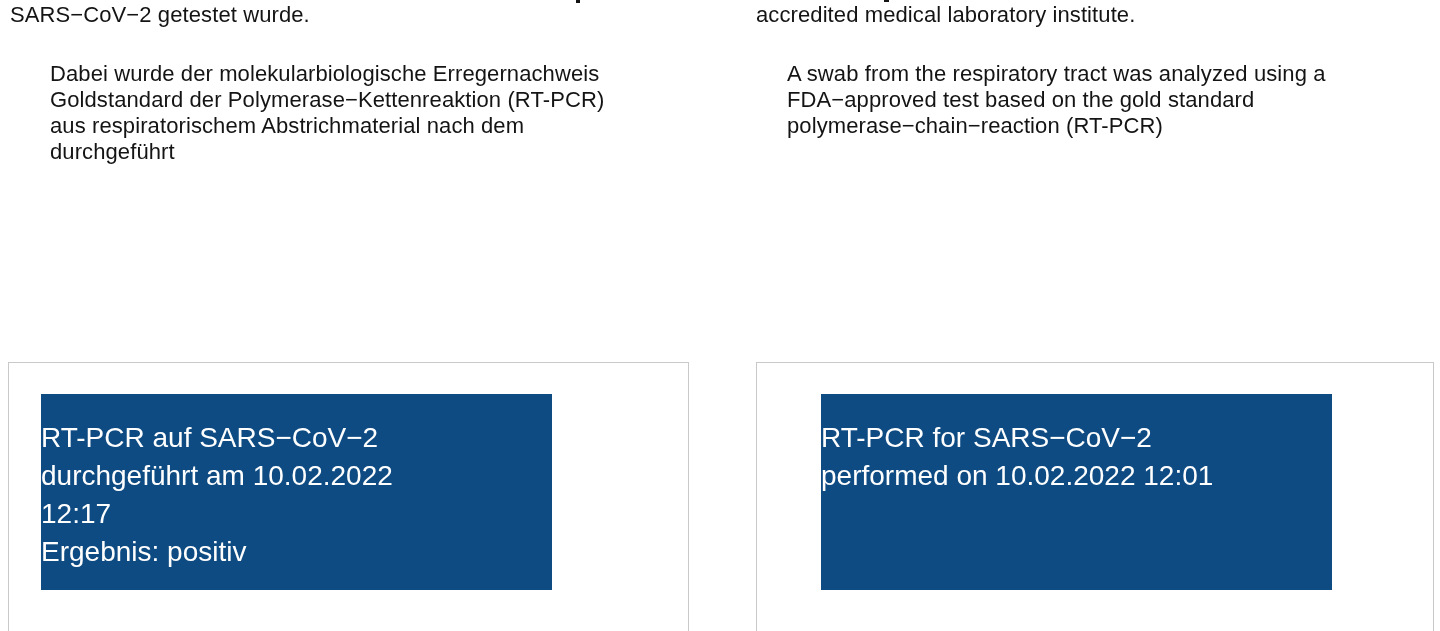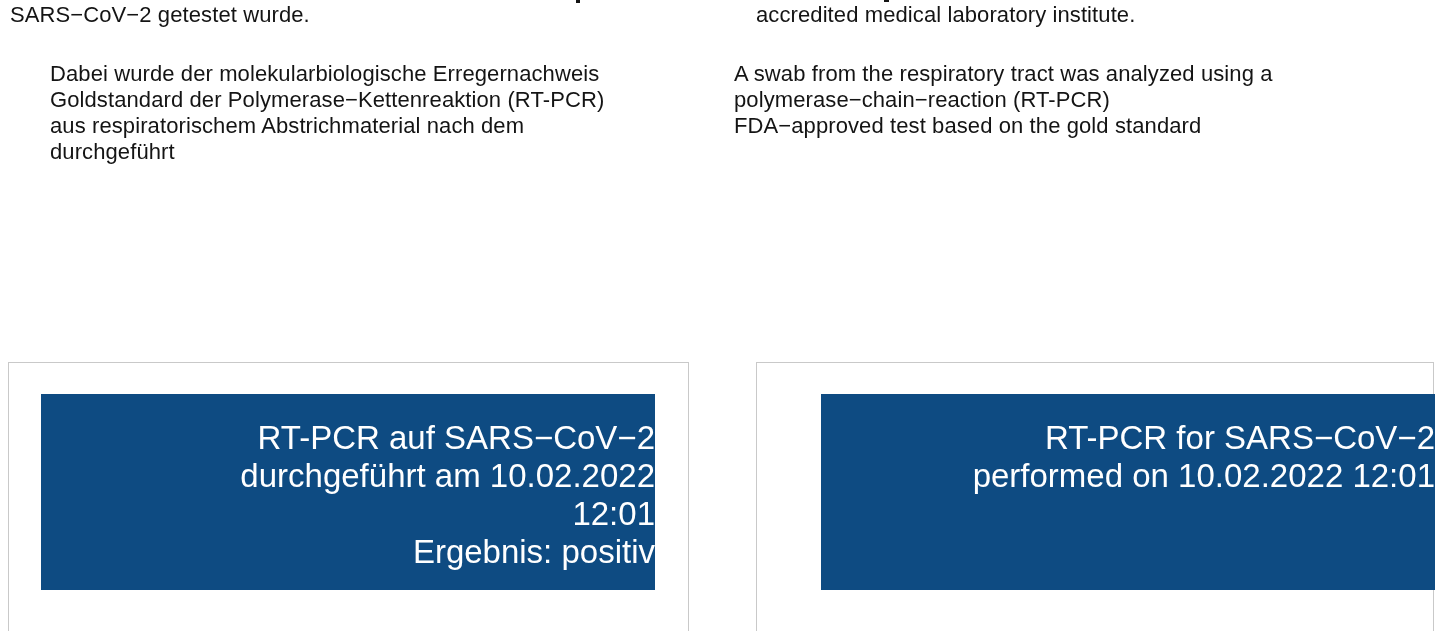--- a/index.html
+++ b/index.html
@@ -18,21 +18,21 @@
   .textblock {
     position: absolute;
     font-size: 22px;
     line-height: 26px;
     white-space: nowrap;
     letter-spacing: 0.1px;
   }
   .intro-left  { left: 10px;  top: 2px; }
   .para-left   { left: 10px;  top: 61px; margin-left: 40px; }
   .intro-right { left: 756px; top: 2px; text-align: center; }
-  .para-right  { left: 734px; top: 61px; }
+  .para-right  { left: 787px; top: 61px; }
 
   
   .frag {
     position: absolute;
     background: var(--text-color, #141414);
   }
   .frag-left  { left: 576px; top: 0; width: 4px; height: 3px; }
   .frag-right { left: 884px; top: 0; width: 5px; height: 2px; }
 
   
@@ -43,26 +43,26 @@
     background: #ffffff;
     border: 1px solid var(--card-border, #c9c9c9);
   }
   .card-left  { left: 8px;   width: 681px; }
   .card-right { left: 756px; width: 678px; }
 
   
   .result-box {
     position: absolute;
     top: 31px;
-    width: 614px;
+    width: 511px;
     height: 196px;
     background: var(--box-blue, #0e4b82);
     color: var(--box-text, #ffffff);
-    text-align: right;
-    font-size: 33px;
+    text-align: left;
+    font-size: 28px;
     line-height: 38px;
     padding-top: 25px;
     white-space: nowrap;
   }
   .card-left  .result-box { left: 32px; }
   .card-right .result-box { left: 31px; margin-left: 33px; }
 </style>
 </head>
 <body>
 
@@ -77,29 +77,29 @@
     <div>Dabei wurde der molekularbiologische Erregernachweis</div>
     <div>Goldstandard der Polymerase−Kettenreaktion (RT-PCR)</div>
     <div>aus respiratorischem Abstrichmaterial nach dem</div>
     <div>durchgeführt</div>
   </div>
 
   <div class="textblock intro-right">accredited medical laboratory institute.</div>
 
   <div class="textblock para-right">
     <div>A swab from the respiratory tract was analyzed using a</div>
+    <div>FDA−approved test based on the gold standard</div>
     <div>polymerase−chain−reaction (RT-PCR)</div>
-    <div>FDA−approved test based on the gold standard</div>
   </div>
 
   <div class="card card-left">
     <div class="result-box">
       <div>RT-PCR auf SARS−CoV−2</div>
       <div>durchgeführt am 10.02.2022</div>
-      <div>12:01</div>
+      <div>12:17</div>
       <div>Ergebnis: positiv</div>
     </div>
   </div>
 
   <div class="card card-right">
     <div class="result-box">
       <div>RT-PCR for SARS−CoV−2</div>
       <div>performed on 10.02.2022 12:01</div>
     </div>
   </div>

